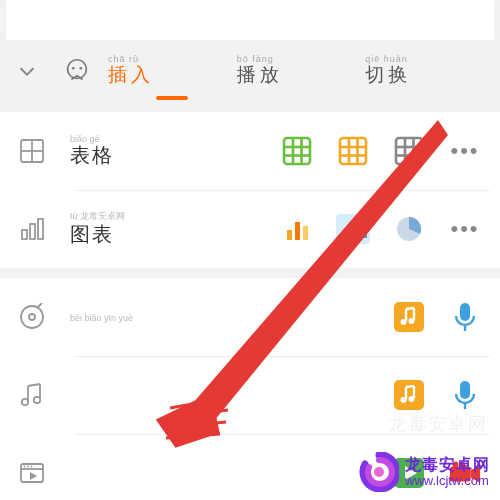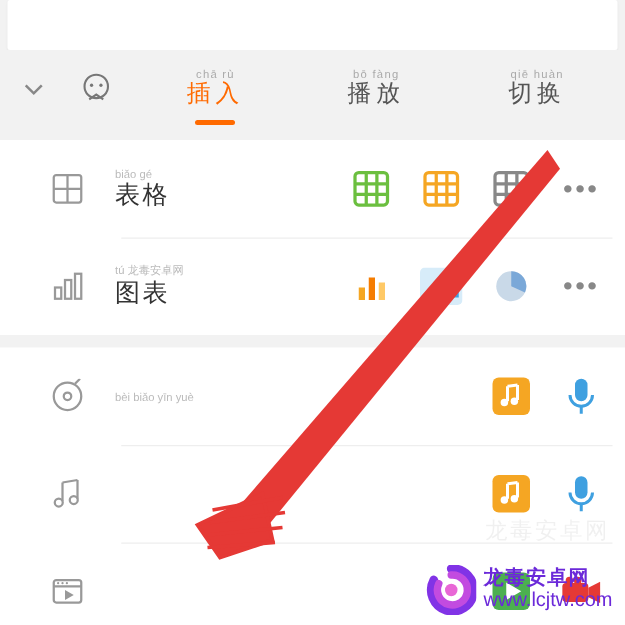--- a/index.html
+++ b/index.html
@@ -32,21 +32,20 @@
     gap: 18px;
     padding: 0 10px;
   }
   .chevron {
     width: 22px; height: 22px;
     display: flex; align-items: center; justify-content: center;
     color: #666;
   }
   .tab-item {
     flex: 1;
-    text-align: center;
     font-size: 19px;
     color: #555;
     letter-spacing: 4px;
     position: relative;
     cursor: pointer;
   }
   .tab-item .pinyin {
     display: block;
     font-size: 9px;
     color: #aaa;
@@ -59,21 +58,20 @@
     position: absolute;
     left: 50%; transform: translateX(-50%);
     bottom: -12px;
     width: 32px; height: 4px;
     background: #ff6a00;
     border-radius: 2px;
   }
   .section {
     margin-top: 10px;
     background: #fff;
-    padding-left: 22px;
   }
   .row {
     display: flex;
     align-items: center;
     height: 78px;
     padding: 0 18px;
     position: relative;
   }
   .row + .row::before {
     content: "";
@@ -139,21 +137,21 @@
     z-index: 50;
     font-size: 14px;
     padding: 4px 6px;
   }
   .wm-swirl {
     width: 40px; height: 40px;
     position: relative;
   }
   .wm-text { display: flex; flex-direction: column; line-height: 1.1; }
   .wm-cn { color: #6b29d9; font-weight: 700; font-size: 16px; letter-spacing: 1px; }
-  .wm-url { color: #6b29d9; font-size: 16px; }
+  .wm-url { color: #6b29d9; font-size: 13px; }
   .wm-faint {
     position: absolute;
     right: 12px; bottom: 64px;
     color: rgba(0,0,0,.06);
     font-size: 18px;
     letter-spacing: 2px;
     z-index: 30;
     pointer-events: none;
   }
 </style>

